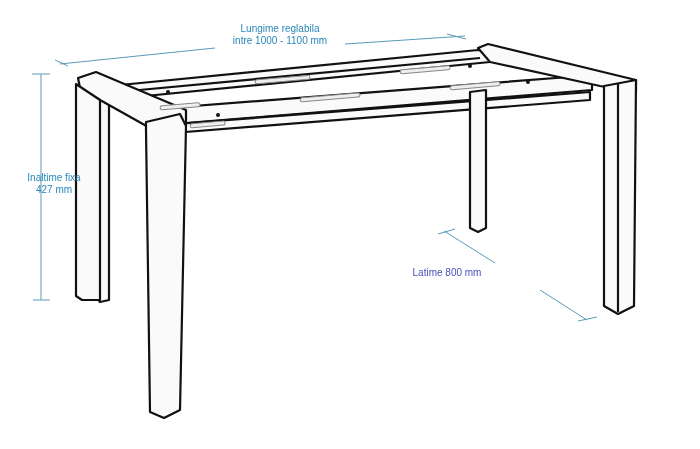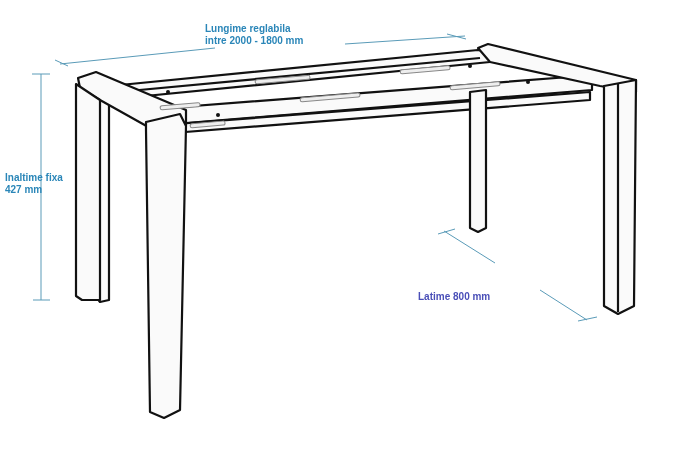--- a/index.html
+++ b/index.html
@@ -1,18 +1,18 @@
 <!DOCTYPE html>
 <html><head>
 <meta charset="utf-8">
 <style>
   html,body{margin:0;padding:0;background:#fff;}
   body{width:700px;height:449px;position:relative;overflow:hidden;font-family:"Liberation Sans",sans-serif;}
   svg{position:absolute;left:0;top:0;}
-  .lbl{position:absolute;font-weight:bold;font-size:10px;line-height:12px;text-align:left;white-space:nowrap;}
+  .lbl{position:absolute;font-weight:normal;font-size:10px;line-height:12px;text-align:center;white-space:nowrap;}
   .blue{color:#2a86b8;}
   .purple{color:#4a4fb8;}
 </style>
 </head>
 <body>
 
 <svg width="700" height="449" viewBox="0 0 700 449">
 
   <g stroke="#5a9bb8" stroke-width="1" fill="none">
 
@@ -66,23 +66,23 @@
   <g fill="#111">
     <circle cx="168" cy="92" r="2"></circle>
     <circle cx="218" cy="115" r="2"></circle>
     <circle cx="470" cy="66" r="2"></circle>
     <circle cx="528" cy="82" r="2"></circle>
   </g>
 </svg>
 
 <div class="lbl blue" style="left:205px;top:23px;width:150px;">
   <div>Lungime reglabila</div>
-  <div>intre 2000 - 1800 mm</div>
+  <div>intre 1000 - 1100 mm</div>
 </div>
 
-<div class="lbl blue" style="left:5px;top:172px;width:82px;">
+<div class="lbl blue" style="left:13px;top:172px;width:82px;">
   <div>Inaltime fixa</div>
   <div>427 mm</div>
 </div>
 
-<div class="lbl purple" style="left:418px;top:267px;width:90px;margin-top:24px;">
+<div class="lbl purple" style="left:402px;top:267px;width:90px;">
   <div>Latime 800 mm</div>
 </div>
 
 </body></html>

